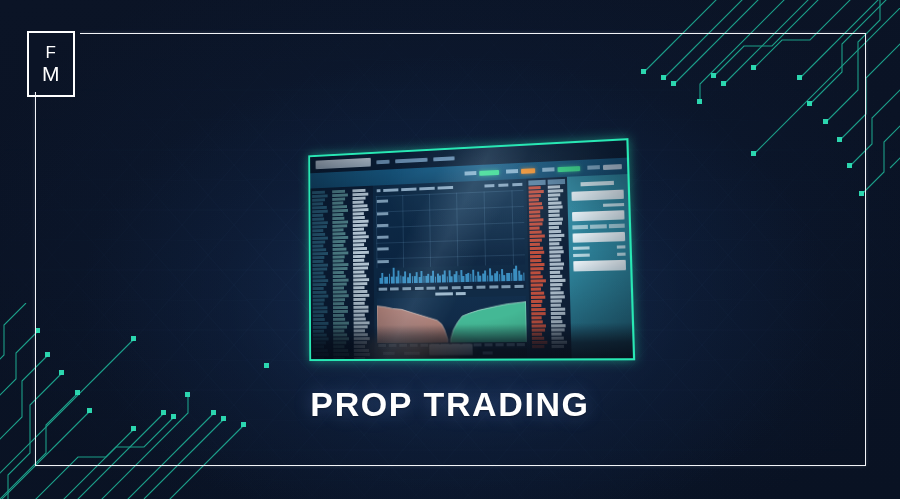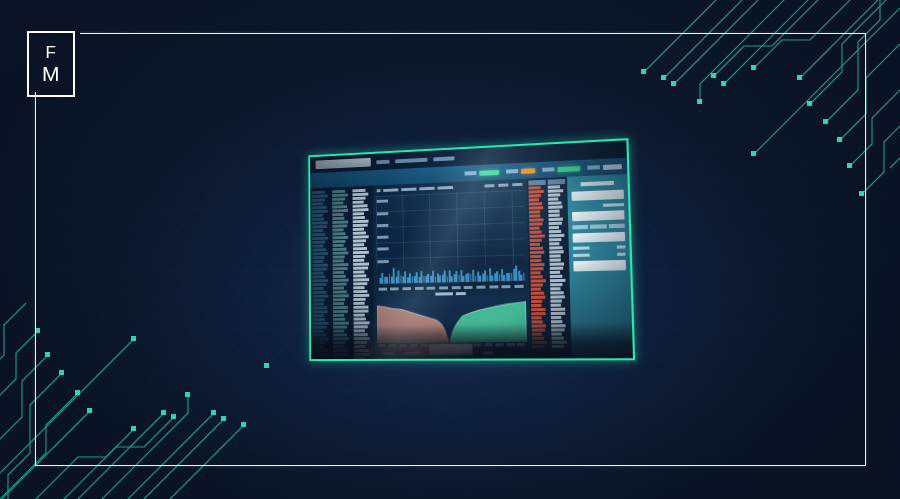--- a/index.html
+++ b/index.html
@@ -1067,14 +1067,15 @@
         </div>
 
         <div class="deskshadow"></div>
         <div class="handblob"></div>
         <div class="glare"></div>
         <div class="vignette"></div>
       </div>
     </div>
   </div>
 
+  <div class="title">PROP TRADING</div>
 
 </div>
 
 </body></html>

